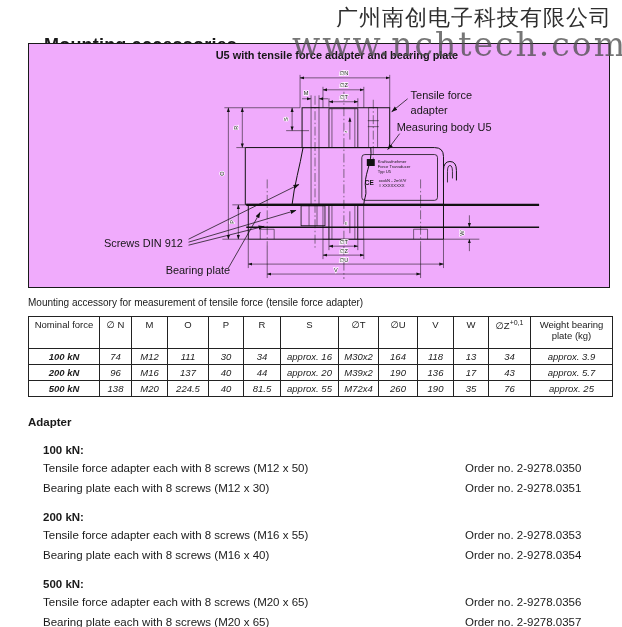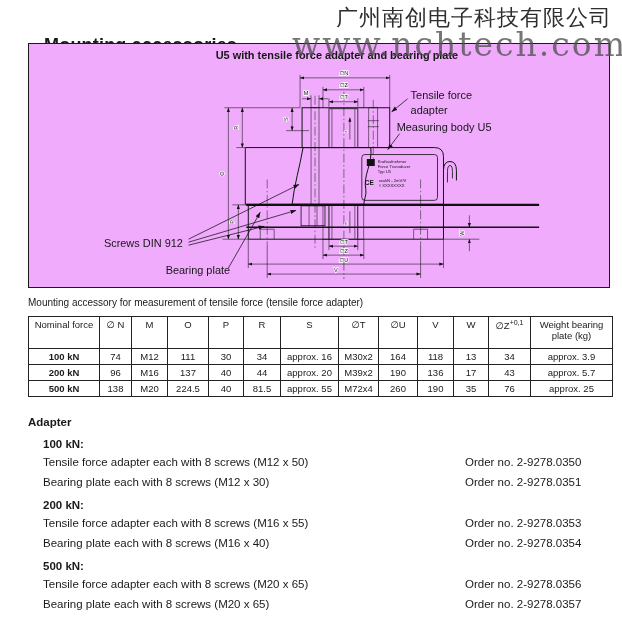--- a/index.html
+++ b/index.html
@@ -33,27 +33,27 @@
   .thk  { stroke:#111; stroke-width:2.2; }
   .thk2 { stroke:#111; stroke-width:1.7; }
   .ldr  { stroke:#111; stroke-width:0.75; fill:none; }
 
   .tbl-caption { position:absolute; left:28px; top:297px; font-size:10px; }
   table.dims { position:absolute; left:28px; top:316px; width:584px;
                border-collapse:collapse; table-layout:fixed;
                font-size:9.5px; text-align:center; }
   .dims th, .dims td { border:1px solid #222; padding:0 1px; overflow:hidden; }
   .dims th { font-weight:normal; height:29px; vertical-align:top; padding-top:2px; }
-  .dims td { height:15px; }
+  .dims td { height:15px;font-style:italic; }
   .dims .c1 { font-weight:bold; }
   .dims sup { font-size:7px; }
 
   .adapter { position:absolute; left:28px; top:414px; width:578px; font-size:11.5px; }
   .adapter-title { font-weight:bold; line-height:17px; }
-  .group  { padding-left:15px; margin-top:5px; }
+  .group  { padding-left:15px; margin-top:11px; }
   .g-head { font-weight:bold; line-height:16px; }
   .item   { position:relative; line-height:20px; }
   .i-order { position:absolute; left:422px; top:0; }
 </style>
 </head>
 <body>
 
 <div class="page">
 
   <div class="wm-cn">广州南创电子科技有限公司</div>

